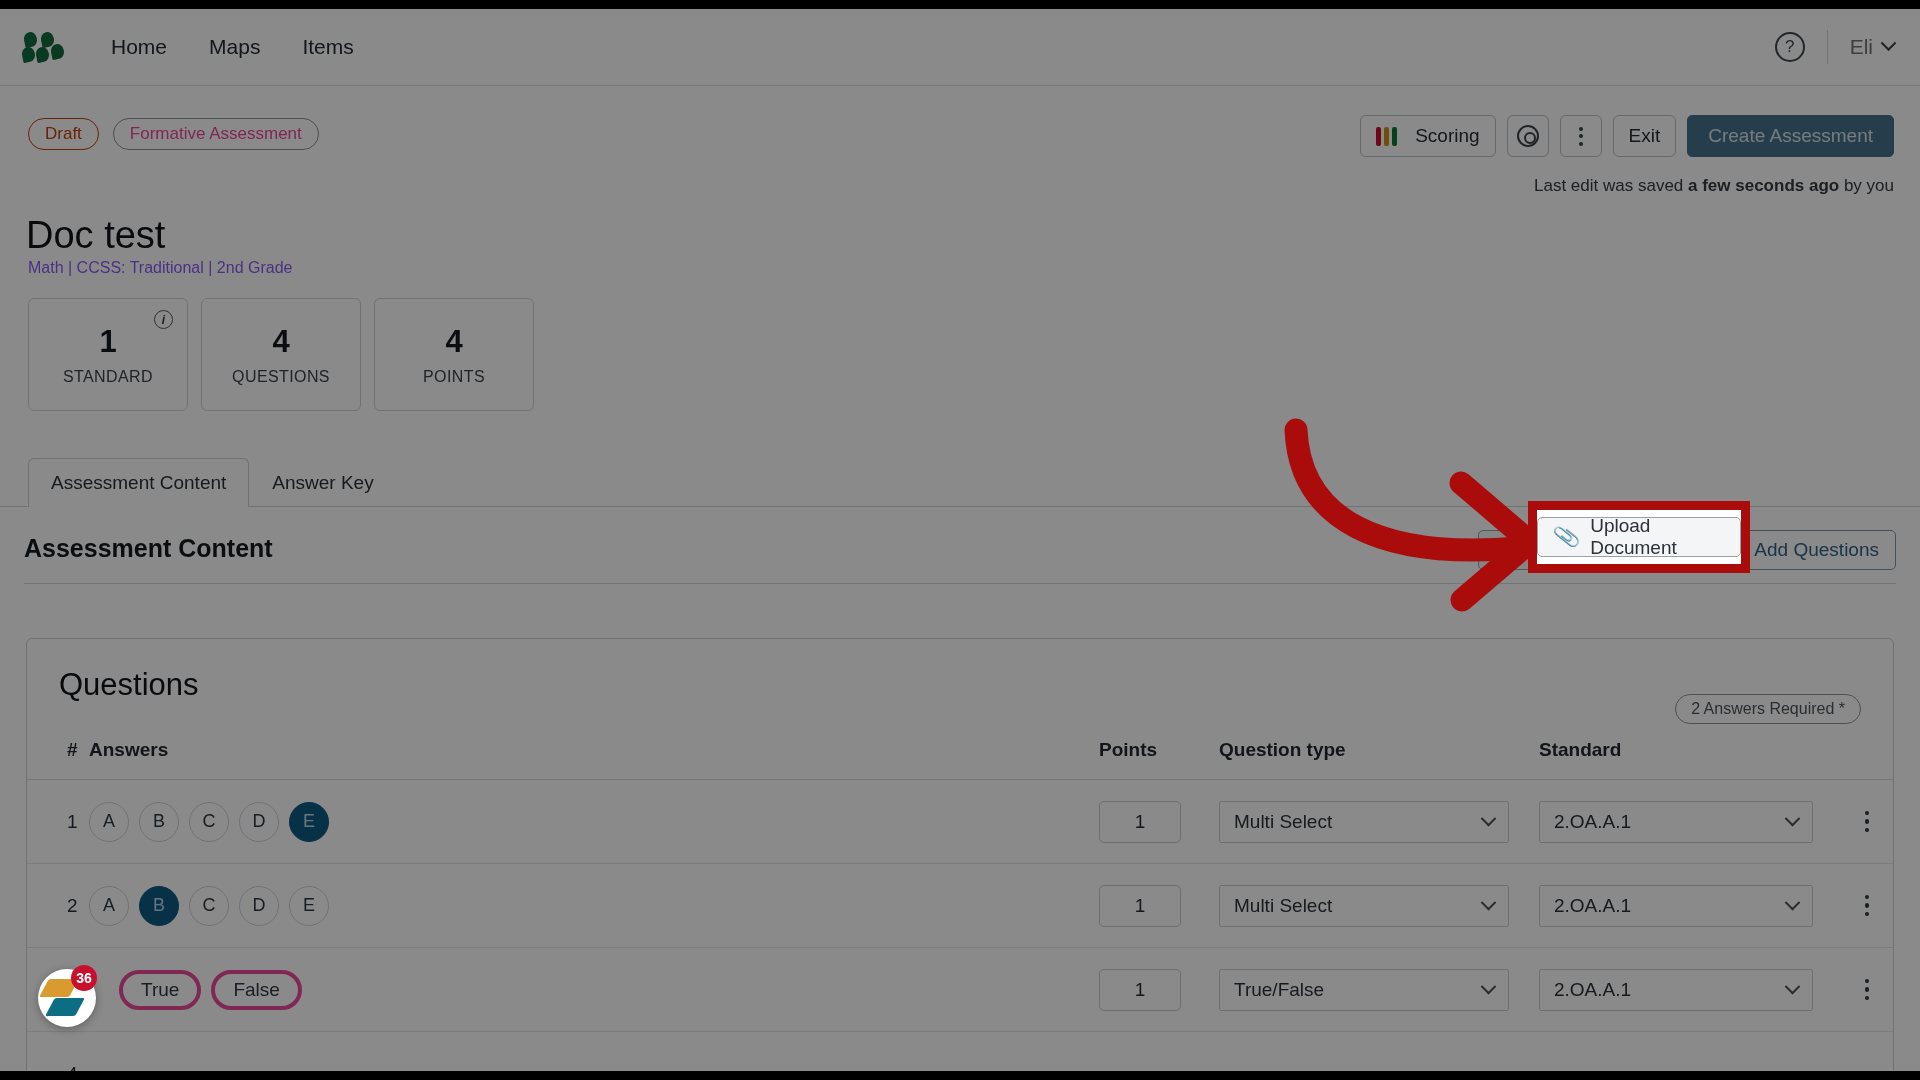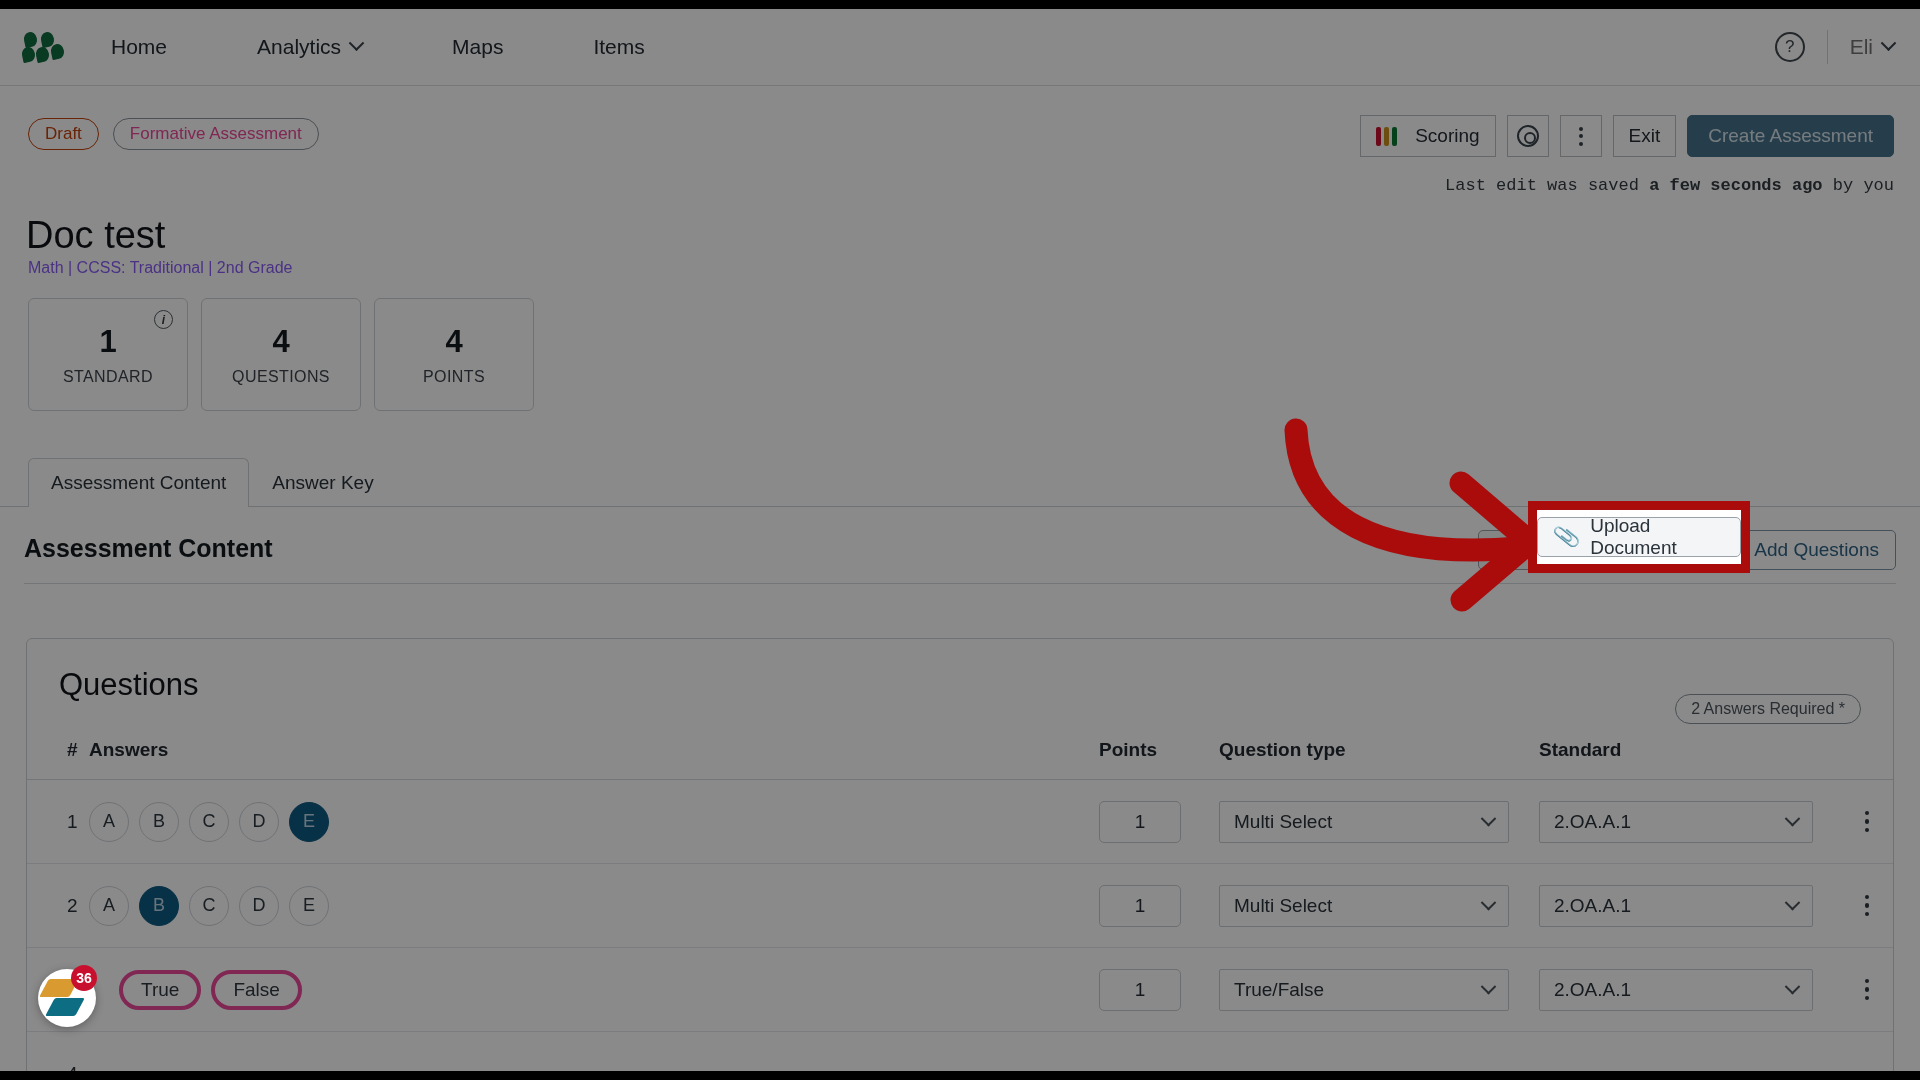--- a/index.html
+++ b/index.html
@@ -35,21 +35,21 @@
     border-bottom: 1px solid #d8dcdf;
     display: flex; align-items: center;
   }
   .logo { margin-left: 22px; width: 46px; height: 34px; position: relative; }
   .leaf {
     position: absolute; width: 13px; height: 15px;
     background: #126b3f;
     border-radius: 60% 60% 60% 10%;
     transform: rotate(-12deg);
   }
-  .nav-items { display: flex; align-items: center; margin-left: 22px; height: 77px; gap: 48px; }
+  .nav-items { display: flex; align-items: center; margin-left: 22px; height: 77px; }
   .nav-item {
     position: relative;
     font-size: 21px; color: #232b33;
     padding: 0 21px; height: 77px;
     display: flex; align-items: center; cursor: pointer;
     white-space: nowrap;
   }
   .nav-item.active { font-weight: bold; }
   .nav-item.active::after {
     content: ""; position: absolute; left: 17px; right: 17px; bottom: 18px;
@@ -80,21 +80,21 @@
     padding: 5px 16px; font-size: 17px; color: #ec4899;
     display: flex; align-items: center; white-space: nowrap;
   }
   .pill.draft { border-color: #c2410c; color: #c2410c; }
 
   .top-actions {
     position: absolute; right: 26px; top: 106px;
     display: flex; align-items: center; gap: 11px;
   }
   .btn {
-    border: 1px solid #b9c0c6; background: #fff; border-radius: 0;
+    border: 1px solid #b9c0c6; background: #fff; border-radius: 6px;
     height: 42px; padding: 0 15px; font-size: 19px; color: #262e35;
     display: flex; align-items: center; gap: 18px; cursor: pointer;
     font-family: "Liberation Sans", sans-serif;
   }
   .btn.icon-only { width: 42px; padding: 0; justify-content: center; }
   .scorebars { display: flex; gap: 3px; }
   .scorebars i { display: block; width: 5px; height: 19px; border-radius: 2px; }
   .gear {
     width: 22px; height: 22px; border-radius: 50%;
     border: 2.5px solid #3a434c; position: relative;
@@ -106,21 +106,21 @@
   }
   .kebab { display: flex; flex-direction: column; gap: 3.5px; align-items: center; }
   .kebab i { width: 4px; height: 4px; border-radius: 50%; background: #39424a; display: block; }
   .btn-primary {
     background: #46738c; border: 1px solid #46738c; color: #d9e4ea;
     border-radius: 5px; height: 42px; padding: 0 20px; font-size: 19px;
     display: flex; align-items: center; cursor: pointer;
   }
   .saved-note {
     position: absolute; right: 26px; top: 167px;
-    font-size: 17px; color: #333b42; font-family: Liberation Mono, monospace;
+    font-size: 17px; color: #333b42;
   }
   .saved-note b { font-weight: bold; }
 
   
   .page-title {
     position: absolute; left: 26px; top: 205px;
     font-size: 38px; color: #101418; font-weight: normal;
   }
   .meta {
     position: absolute; left: 28px; top: 250px;
@@ -288,24 +288,20 @@
       <span class="leaf" style="left:2px;  top:2px;"></span>
       <span class="leaf" style="left:19px; top:2px;"></span>
       <span class="leaf" style="left:0px;  top:17px;"></span>
       <span class="leaf" style="left:14px; top:17px;"></span>
       <span class="leaf" style="left:29px; top:14px;"></span>
     </div>
 
     <div class="nav-items">
       <div class="nav-item">
         <span>Home</span>
-      </div>
-      <div class="nav-item">
-        <span>Analytics</span>
-        <span class="caret"></span>
       </div>
       <div class="nav-item">
         <span>Maps</span>
       </div>
       <div class="nav-item">
         <span>Items</span>
       </div>
     </div>
 
     <div class="nav-right">

